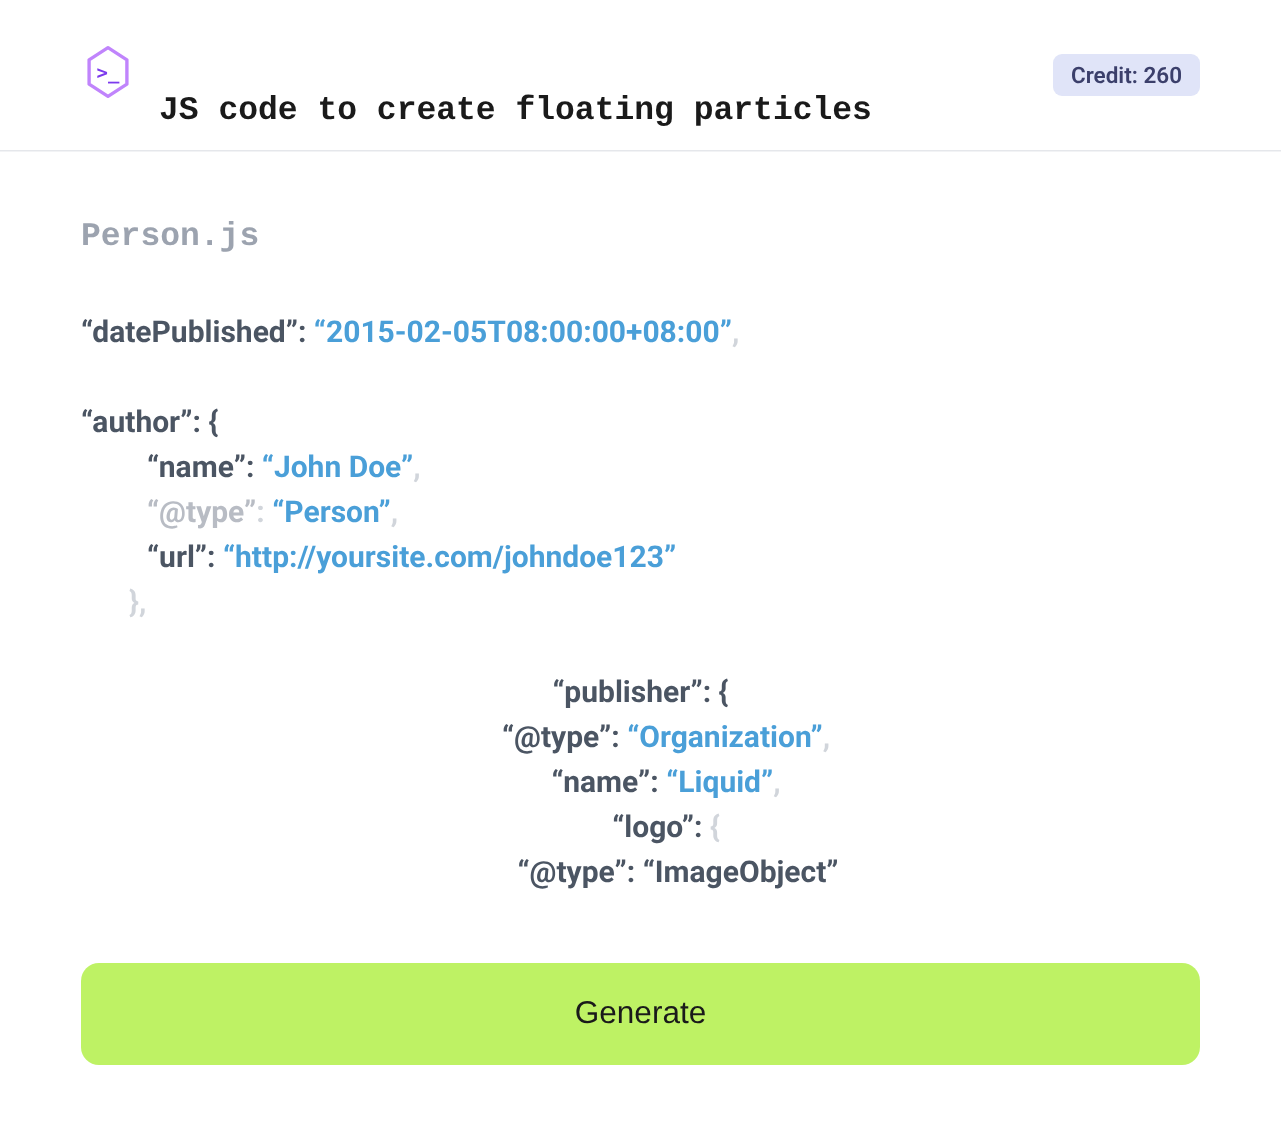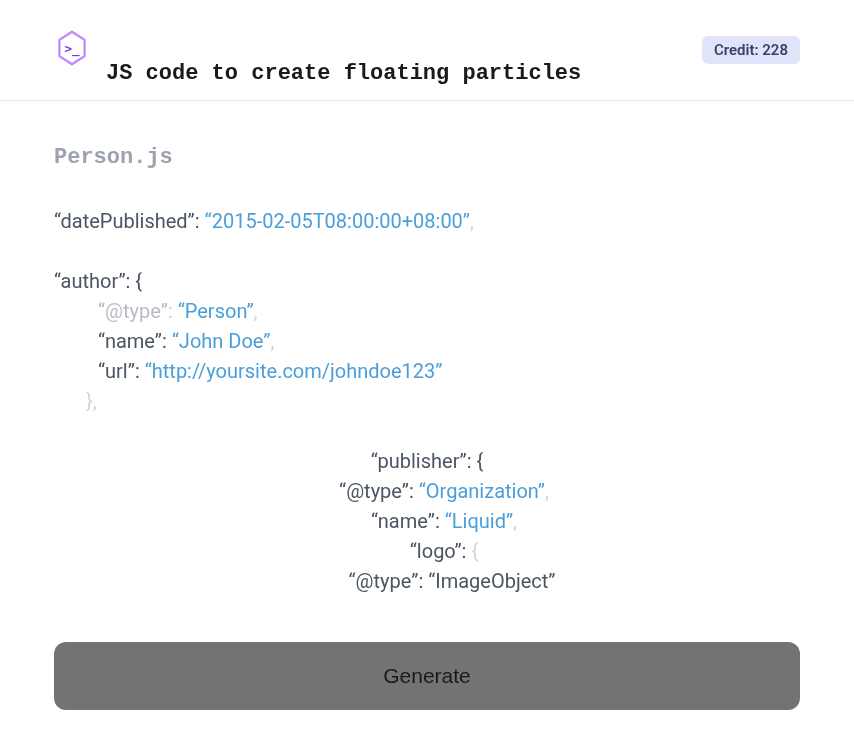--- a/index.html
+++ b/index.html
@@ -53,20 +53,21 @@
     .code-block {
       font-size: 20px;
       line-height: 1.5;
       color: #4b5563;
     }
     .code-line {
       margin-bottom: 0;
     }
     .code-section {
       margin-bottom: 30px;
+      font-weight: bold;
     }
     .indent-1 {
       padding-left: 44px;
     }
     .indent-2 {
       padding-left: 34px;
     }
     .indent-3 {
       padding-left: 50px;
     }
@@ -86,21 +87,21 @@
       color: #d1d5db;
     }
     .brace-faded {
       color: #d1d5db;
     }
     .plain {
       color: #4b5563;
     }
     .generate-btn {
       width: 100%;
-      background: #737373;
+      background: #bef264;
       border: none;
       border-radius: 12px;
       padding: 22px 0;
       font-size: 21px;
       font-weight: 500;
       color: #1a1a1a;
       cursor: pointer;
       margin-top: 46px;
     }
   </style>
@@ -108,43 +109,43 @@
 <body>
 
 <div class="header">
   <div class="logo">
     <svg width="36" height="36" viewBox="0 0 40 40">
       <polygon points="20,2 34,11 34,29 20,38 6,29 6,11" fill="none" stroke="#c084fc" stroke-width="2.5" stroke-linejoin="round"></polygon>
       <text x="20" y="25" text-anchor="middle" font-family="monospace" font-size="14" font-weight="bold" fill="#7c3aed">&gt;_</text>
     </svg>
   </div>
   <div class="title">JS code to create floating particles</div>
-  <div class="credit-badge">Credit: 228</div>
+  <div class="credit-badge">Credit: 260</div>
 </div>
 
 <div class="main">
   <div class="file-title">Person.js</div>
 
   <div class="code-block">
 
     <div class="code-section">
       <div class="code-line">
         <span class="key">“datePublished”</span><span class="punct">: </span><span class="value-blue">“2015-02-05T08:00:00+08:00”</span><span class="punct-faded">,</span>
       </div>
     </div>
 
     <div class="code-section">
       <div class="code-line">
         <span class="key">“author”</span><span class="punct">: {</span>
       </div>
       <div class="code-line indent-1">
-        <span class="key-faded">“@type”</span><span class="punct-faded">: </span><span class="value-blue">“Person”</span><span class="punct-faded">,</span>
+        <span class="key">“name”</span><span class="punct">: </span><span class="value-blue">“John Doe”</span><span class="punct-faded">,</span>
       </div>
       <div class="code-line indent-1">
-        <span class="key">“name”</span><span class="punct">: </span><span class="value-blue">“John Doe”</span><span class="punct-faded">,</span>
+        <span class="key-faded">“@type”</span><span class="punct-faded">: </span><span class="value-blue">“Person”</span><span class="punct-faded">,</span>
       </div>
       <div class="code-line indent-1">
         <span class="key">“url”</span><span class="punct">: </span><span class="value-blue">“http://yoursite.com/johndoe123”</span>
       </div>
       <div class="code-line" style="padding-left:32px;">
         <span class="brace-faded">},</span>
       </div>
     </div>
 
     <div class="code-section" style="margin-bottom:0;text-align:center;">

